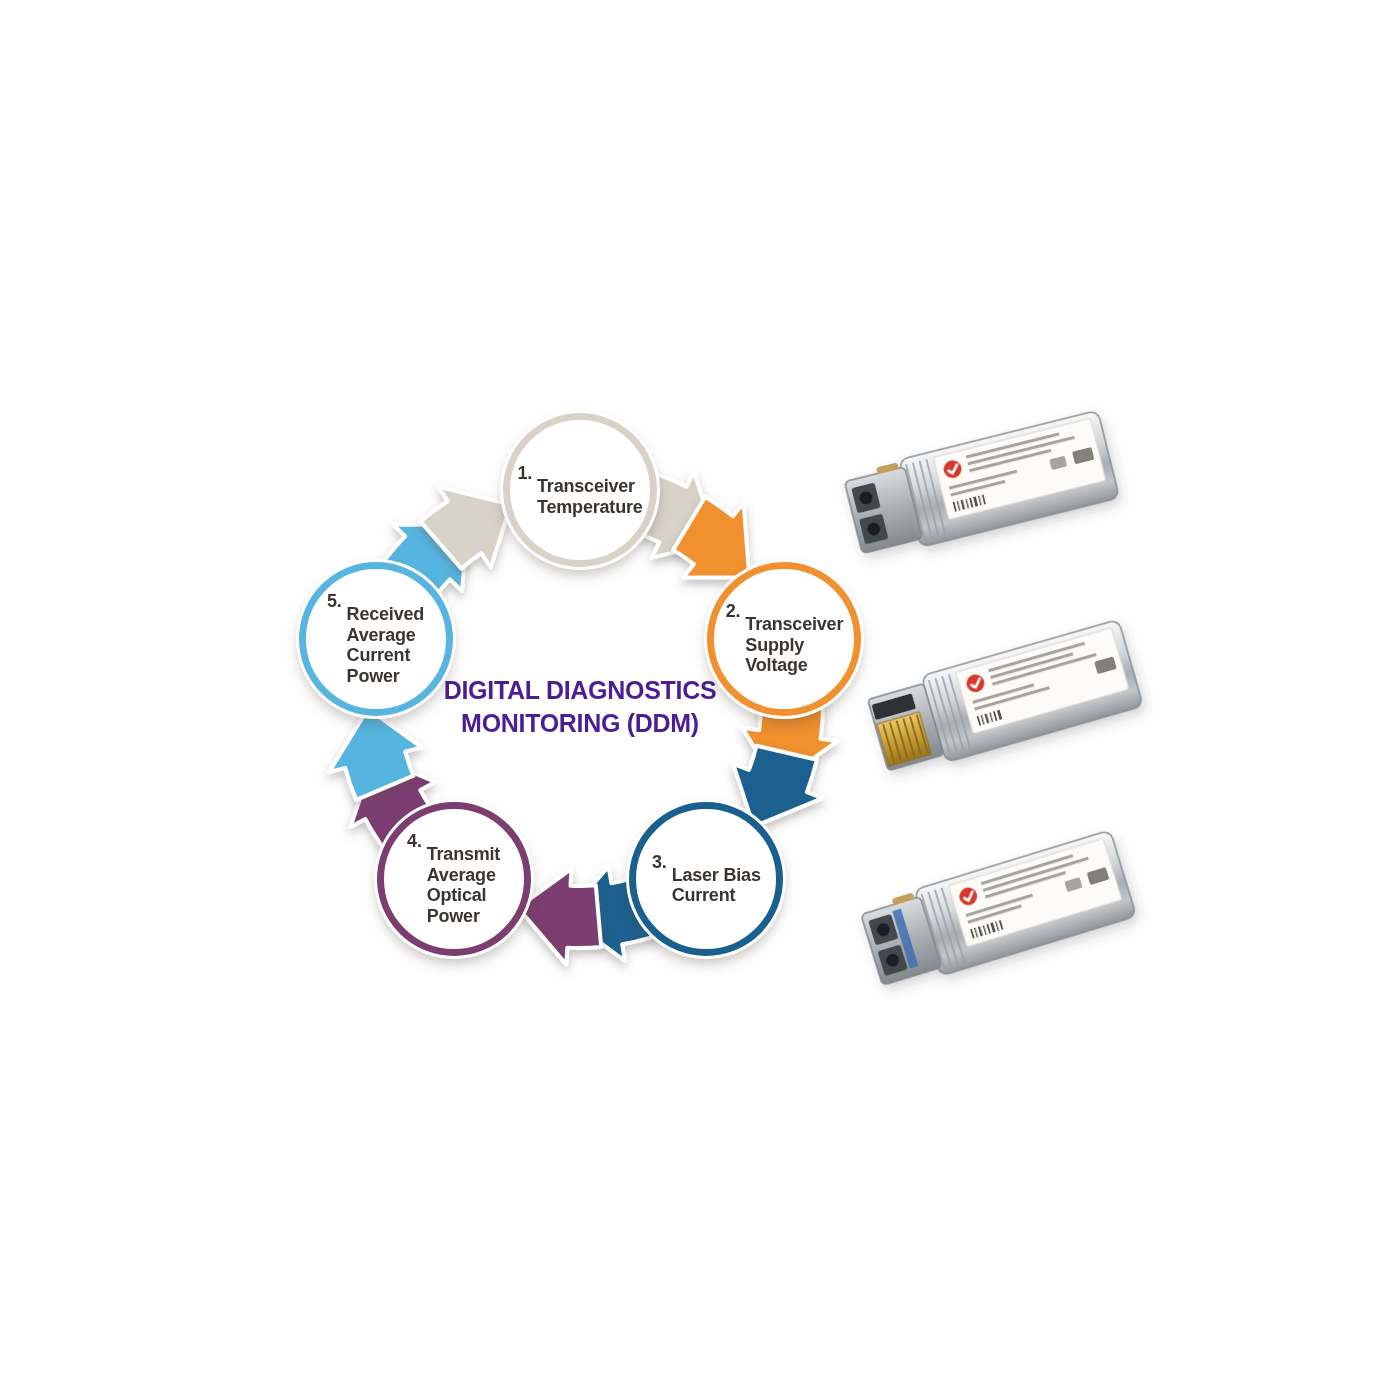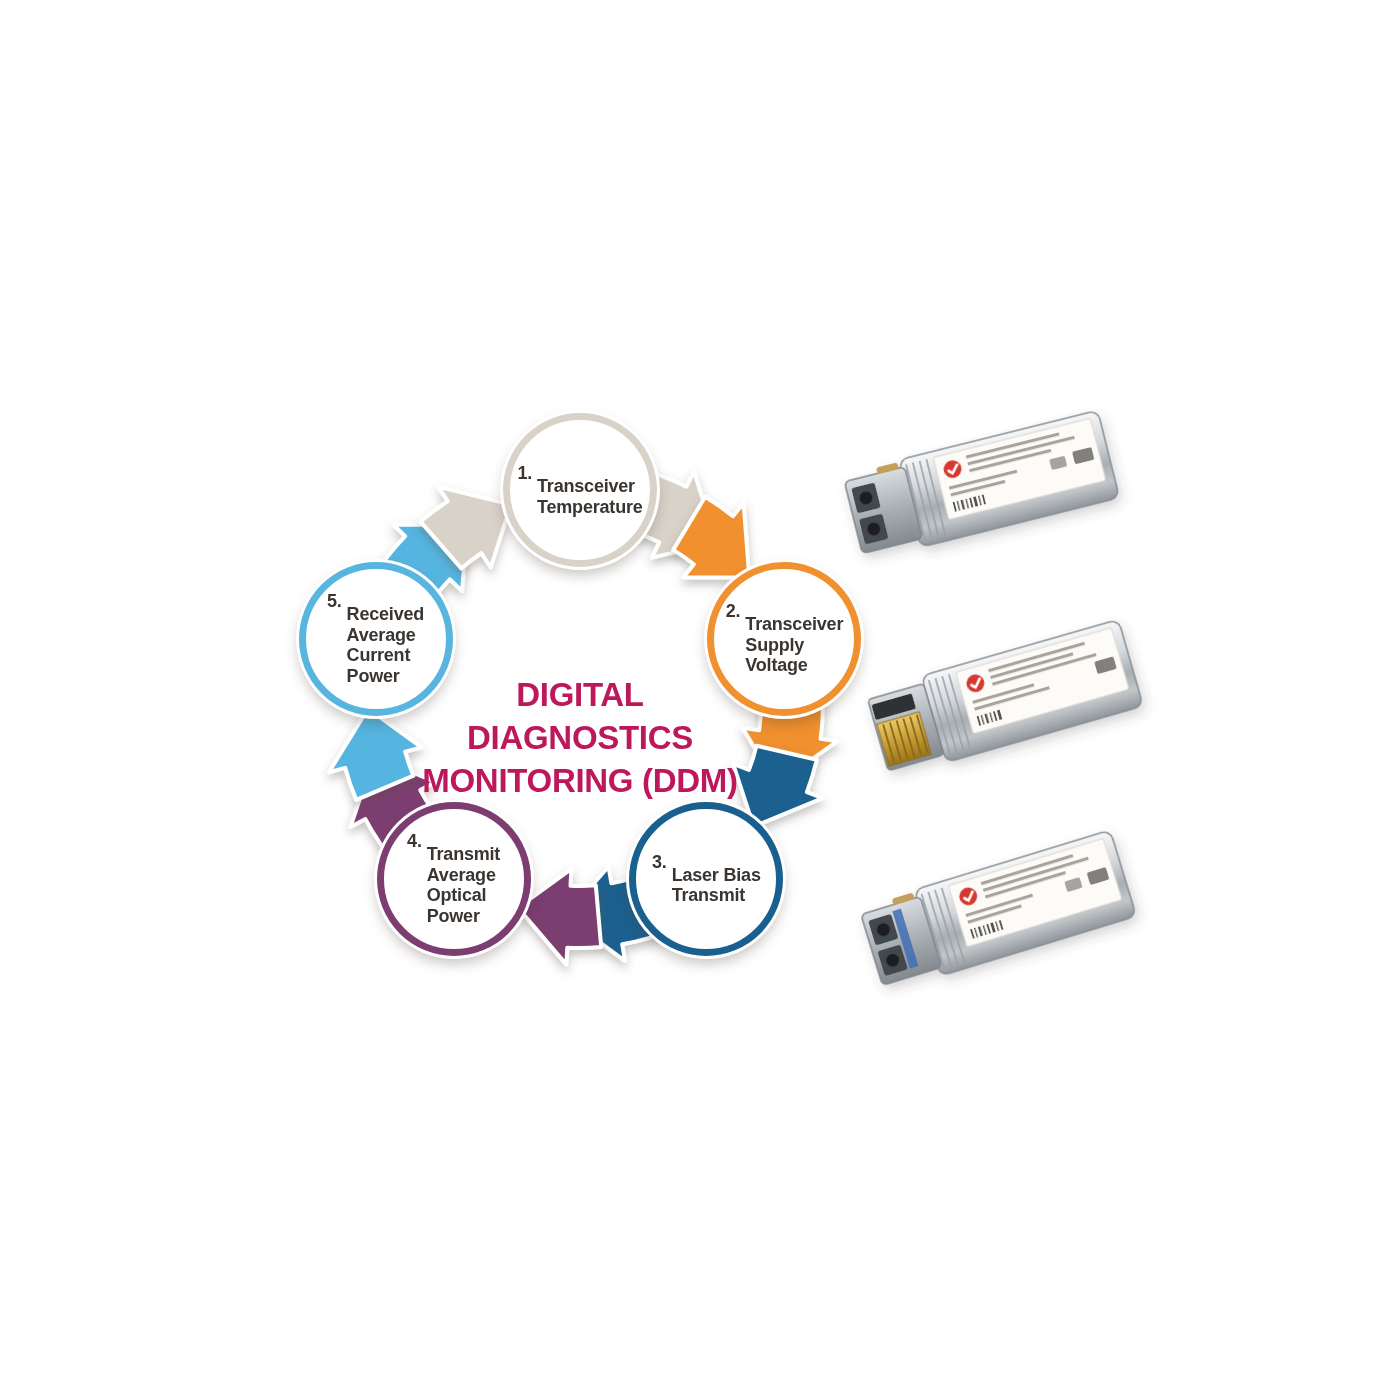--- a/index.html
+++ b/index.html
@@ -49,24 +49,24 @@
     white-space: pre-line;
     margin-top: 13px;
   }
   .title {
     position: absolute;
     left: 400px;
     top: 674px;
     width: 360px;
     text-align: center;
     font-weight: bold;
-    font-size: 33px;
+    font-size: 25px;
     line-height: 1.3;
     letter-spacing: -0.3px;
-    color: #be185d;
+    color: #4c1d95;
     white-space: pre-line;
     z-index: 2;
   }
 </style>
 </head>
 <body>
 
 <div class="stage">
 
   <svg class="layer" viewBox="0 0 1400 1400">
@@ -215,21 +215,21 @@
       <span class="node-num">2.</span>
       <span class="node-text">Transceiver
 Supply
 Voltage</span>
     </div>
   </div>
   <div class="node" style="left: 629.374px; top: 801.939px; border-color: rgb(26, 96, 143);">
     <div class="node-label">
       <span class="node-num">3.</span>
       <span class="node-text">Laser Bias
-Transmit</span>
+Current</span>
     </div>
   </div>
   <div class="node" style="left: 376.626px; top: 801.939px; border-color: rgb(124, 62, 113);">
     <div class="node-label">
       <span class="node-num">4.</span>
       <span class="node-text">Transmit
 Average
 Optical
 Power</span>
     </div>

